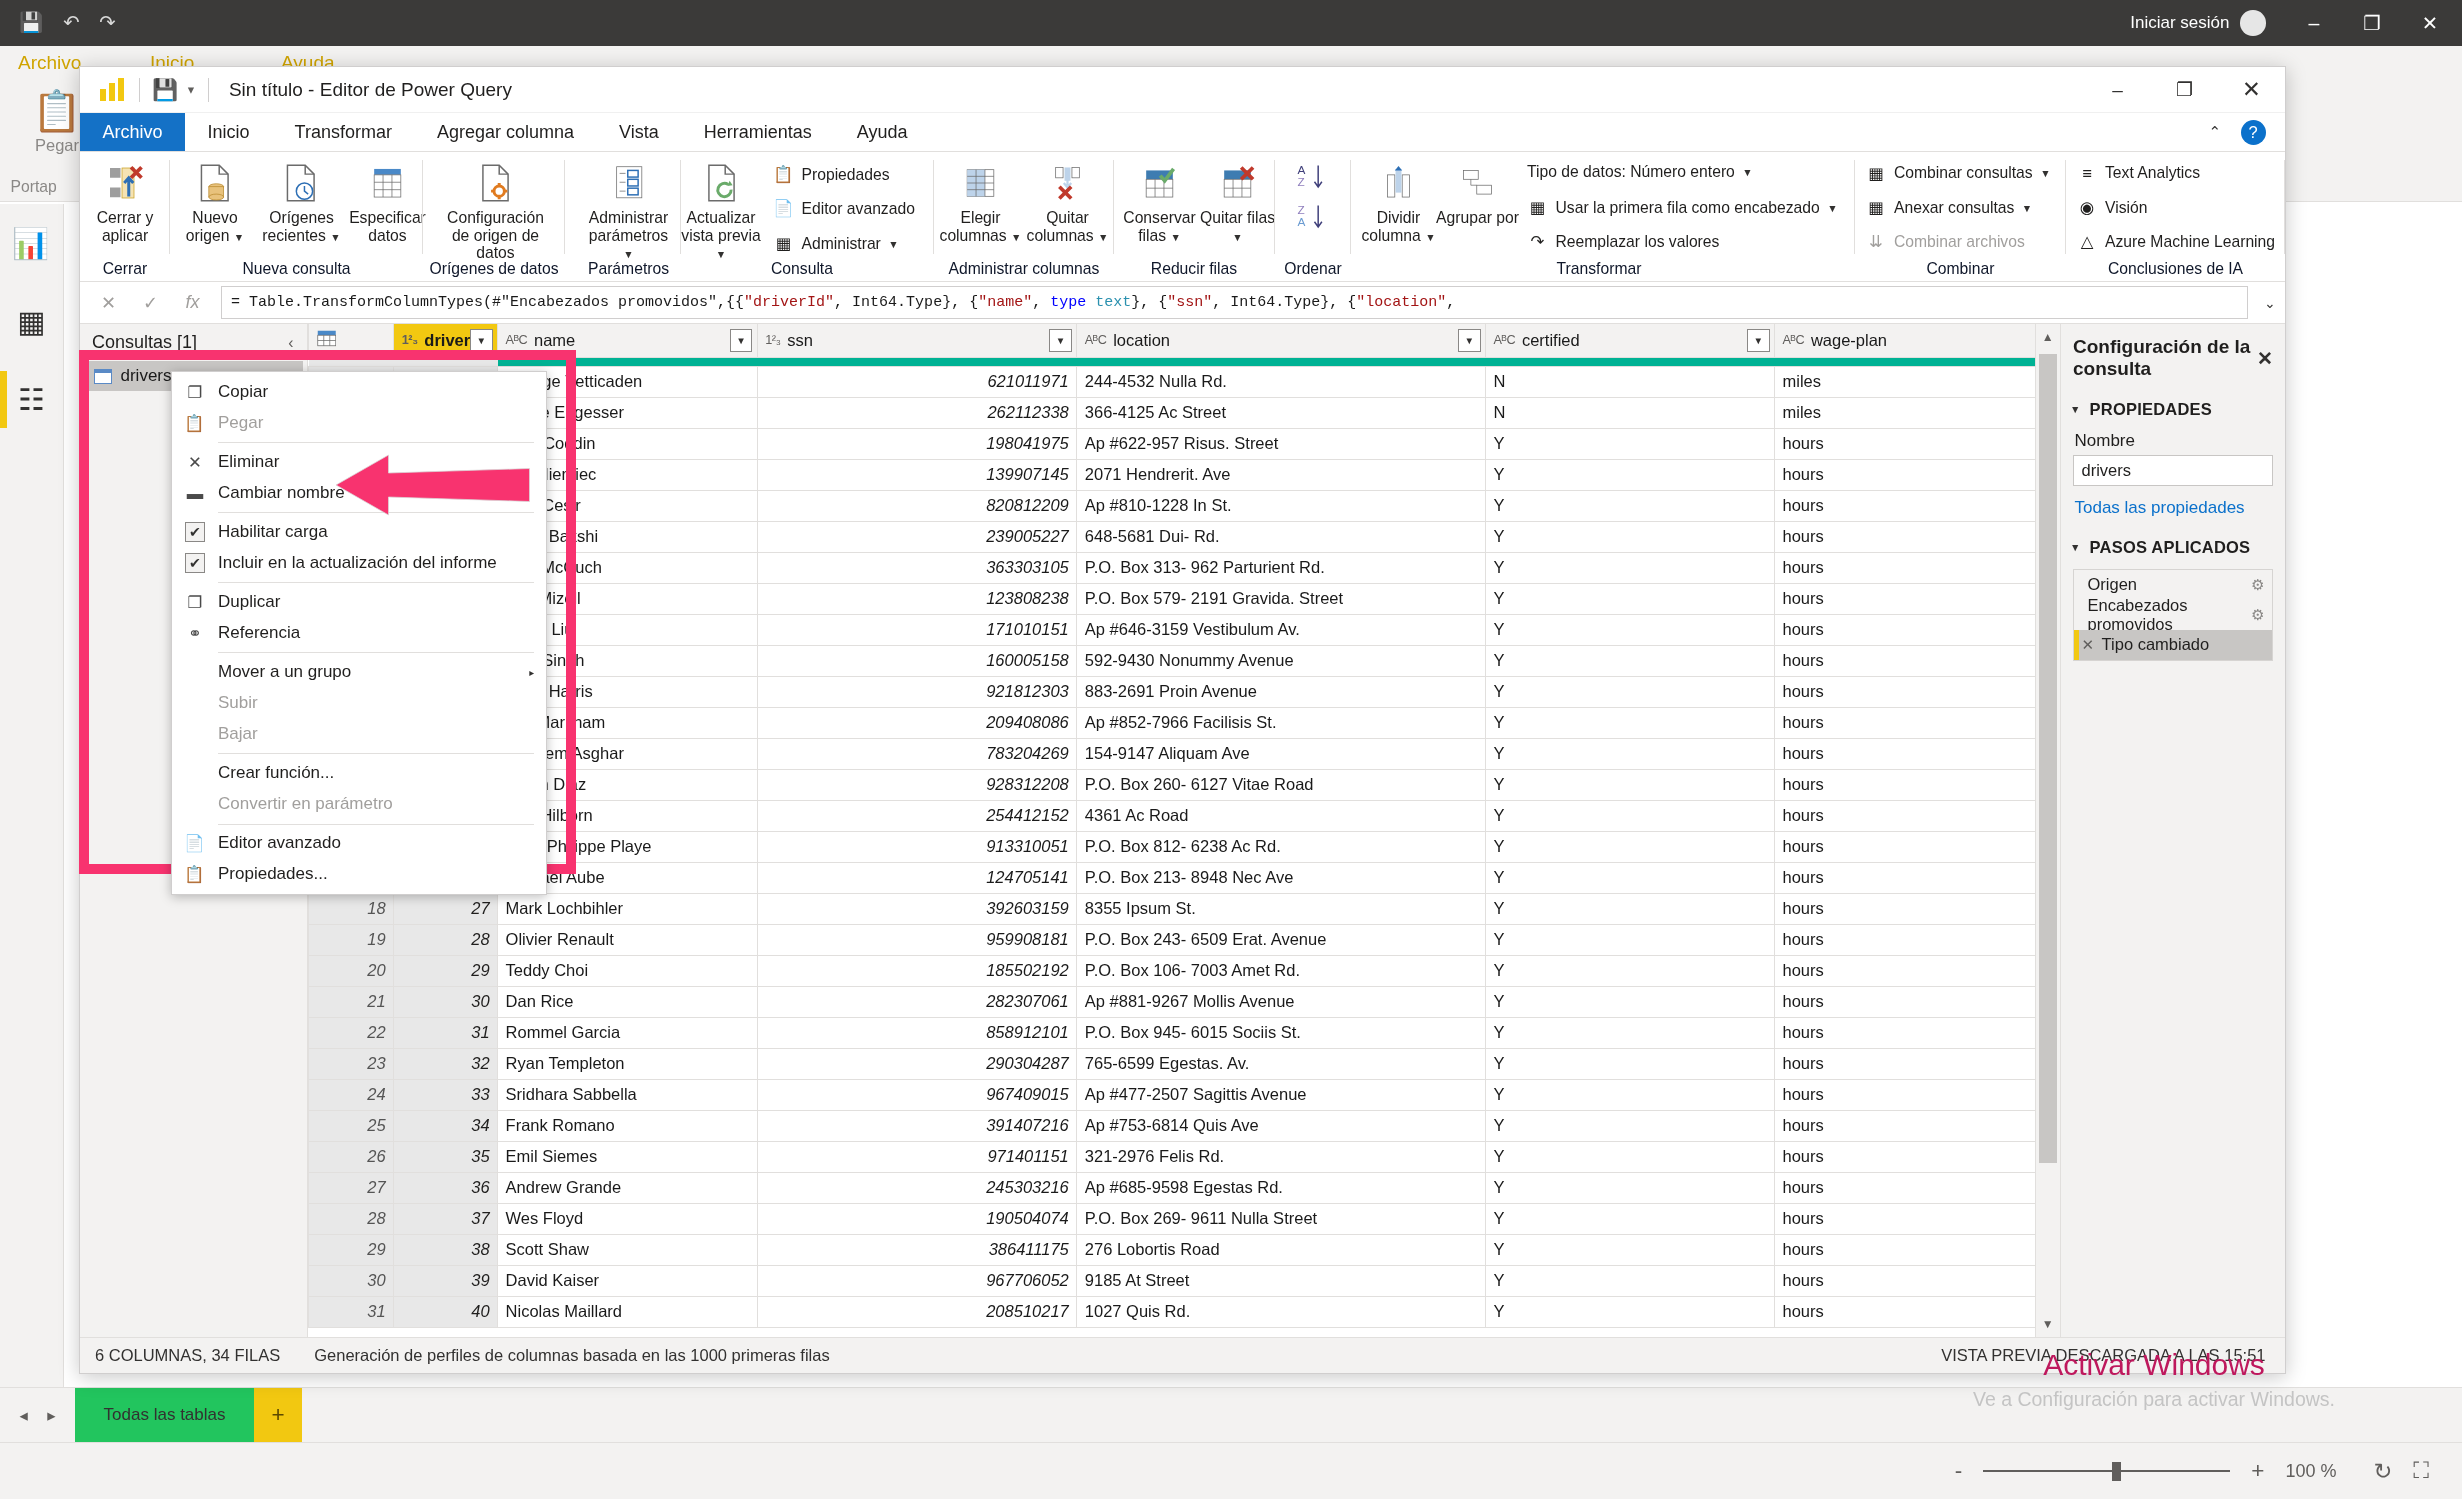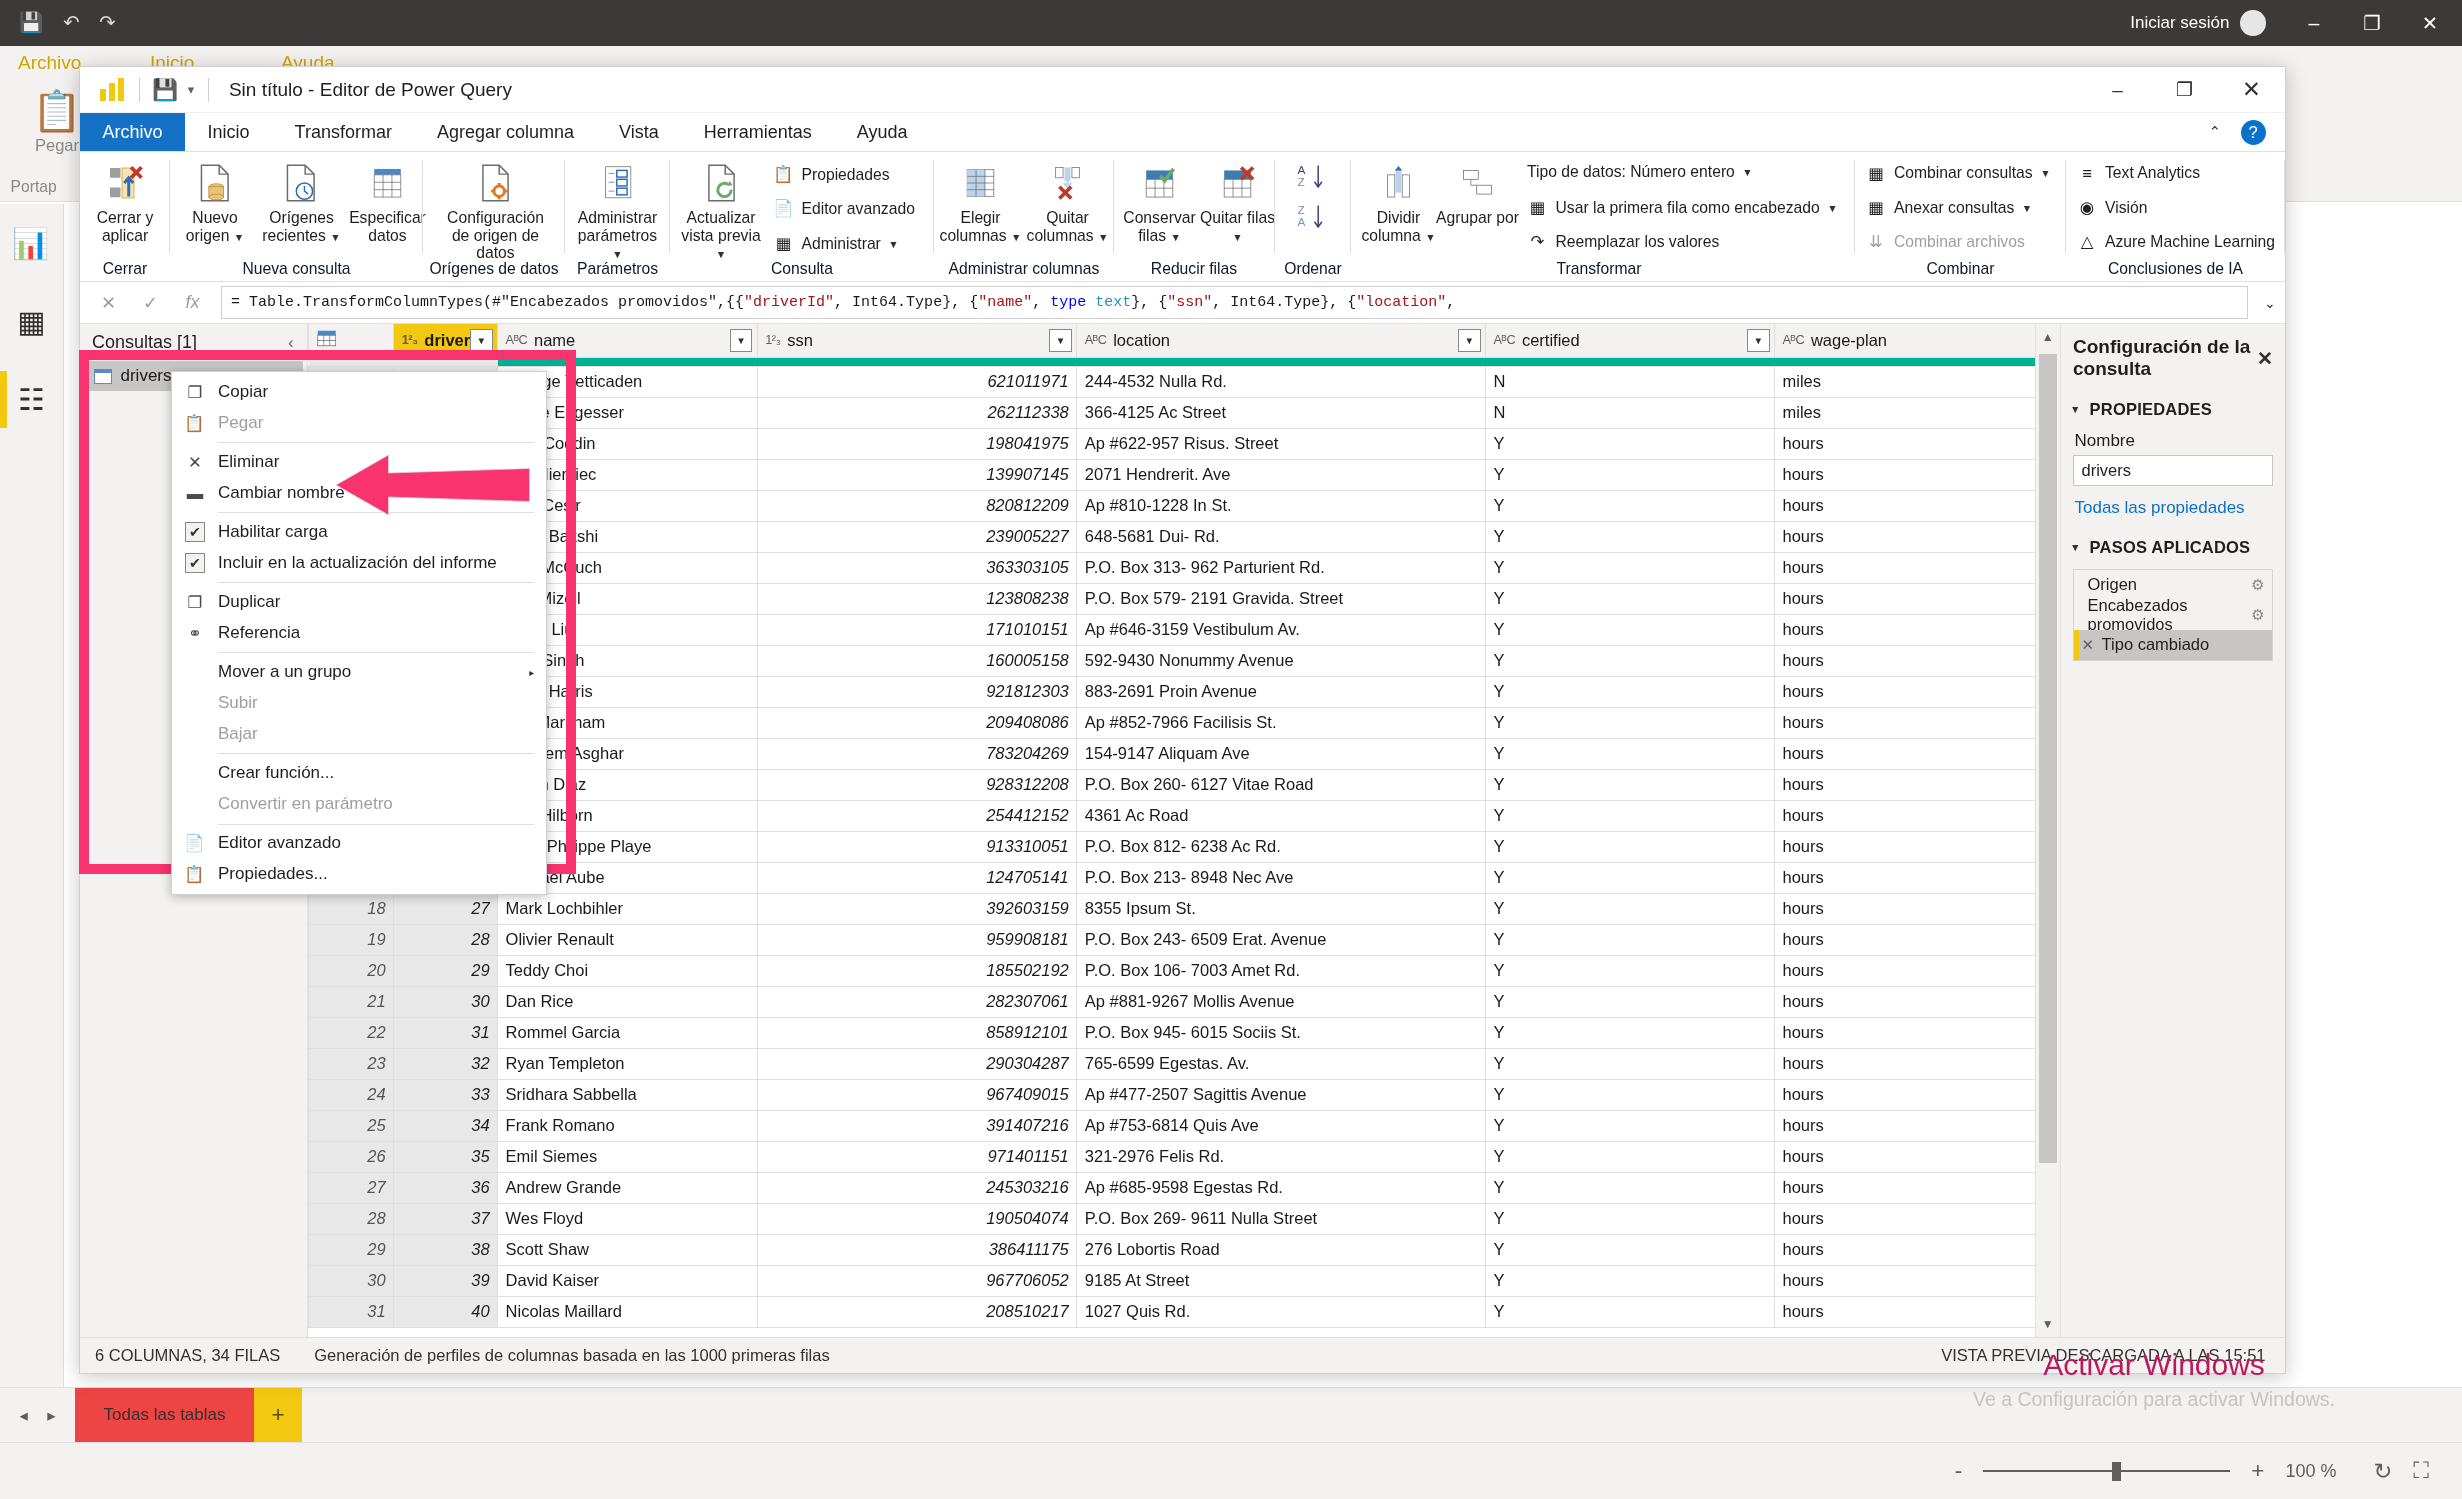--- a/index.html
+++ b/index.html
@@ -42,21 +42,21 @@
   #pbi-paste .lbl { font-size:16.5px; color:#8a8886; margin-top:4.5px; }
   #pbi-ribbon-body .grplbl { position:absolute; left:10.5px; top:96px; font-size:15.7px; color:#8a8886; }
 
   #pbi-leftnav { position:absolute; left:0; top:204px; width:64px; bottom:112px; background:#f3f2f1; border-right:0.7px solid #e1dfdd; }
   #pbi-leftnav .navitem { height:78px; display:flex; align-items:center; justify-content:center; font-size:30px; color:#323130; position:relative;}
   #pbi-leftnav .navitem.sel::before{ content:""; position:absolute; left:0; top:10.5px; bottom:10.5px; width:6.7px; background:#f2c811; }
 
   
   #pbi-pagetabs { position:absolute; left:0; bottom:57px; width:2462px; height:55px; background:#f3f2f1; border-top:0.7px solid #e1dfdd; display:flex; align-items:center; }
   #pbi-pagetabs .arrows { display:flex; gap:19.5px; padding:0 19.5px; color:#605e5c; font-size:16.5px; }
-  #pbi-pagetabs .ptab { background:#ef4444; height:55px; display:flex; align-items:center; padding:0 28.5px; font-size:17px; color:#323130;}
+  #pbi-pagetabs .ptab { background:#22c55e; height:55px; display:flex; align-items:center; padding:0 28.5px; font-size:17px; color:#323130;}
   #pbi-pagetabs .padd { background:#f2c811; height:55px; width:48px; display:flex; align-items:center; justify-content:center; font-size:22.5px; color:#5c4a00;}
   #pbi-statusbar { position:absolute; left:0; bottom:0; width:2462px; height:57px; background:#f3f2f1; border-top:0.7px solid #e1dfdd; display:flex; align-items:center; justify-content:flex-end; gap:21px; padding-right:33px; }
   #pbi-statusbar .zminus, #pbi-statusbar .zplus { font-size:22.5px; color:#605e5c; }
   #pbi-zoomtrack { width:247px; height:2.2px; background:#605e5c; position:relative; }
   #pbi-zoomthumb { position:absolute; left:52%; top:-8.2px; width:9px; height:19.5px; background:#605e5c; }
   #pbi-zoomval { font-size:18px; color:#605e5c; min-width:67px; }
   #pbi-statusbar .sicon { font-size:22.5px; color:#605e5c; }
 
   
   #pq {
@@ -356,21 +356,21 @@
             <circle cx="30" cy="38" r="7" fill="none" stroke="#e07b20" stroke-width="4"></circle>
             <path d="M30 27 v5 M30 44 v5 M19 38 h5 M36 38 h5" stroke="#e07b20" stroke-width="4"></path>
           </svg>
         </div>
         <div class="cap">Configuración de origen de datos</div>
       </div>
       <div class="gname">Orígenes de datos</div>
       <div class="gsep"></div>
     </div>
 
-    <div class="rgroup" style="left:485px; width:105px;">
+    <div class="rgroup" style="left:496px; width:105px;">
       <div class="bigbtn" style="left:9px;">
         <div class="ico">
           <svg width="37" height="40" viewBox="0 0 50 54">
             <rect x="9" y="5" width="34" height="42" fill="#fff" stroke="#6b6b6b"></rect>
             <rect x="24" y="10" width="14" height="9" fill="#fff" stroke="#2d6fb5" stroke-width="2"></rect>
             <rect x="24" y="22" width="14" height="9" fill="#fff" stroke="#2d6fb5" stroke-width="2"></rect>
             <rect x="24" y="34" width="14" height="9" fill="#fff" stroke="#2d6fb5" stroke-width="2"></rect>
             <path d="M13 14 h8 M13 26 h8 M13 38 h8" stroke="#6b6b6b"></path>
           </svg>
         </div>

